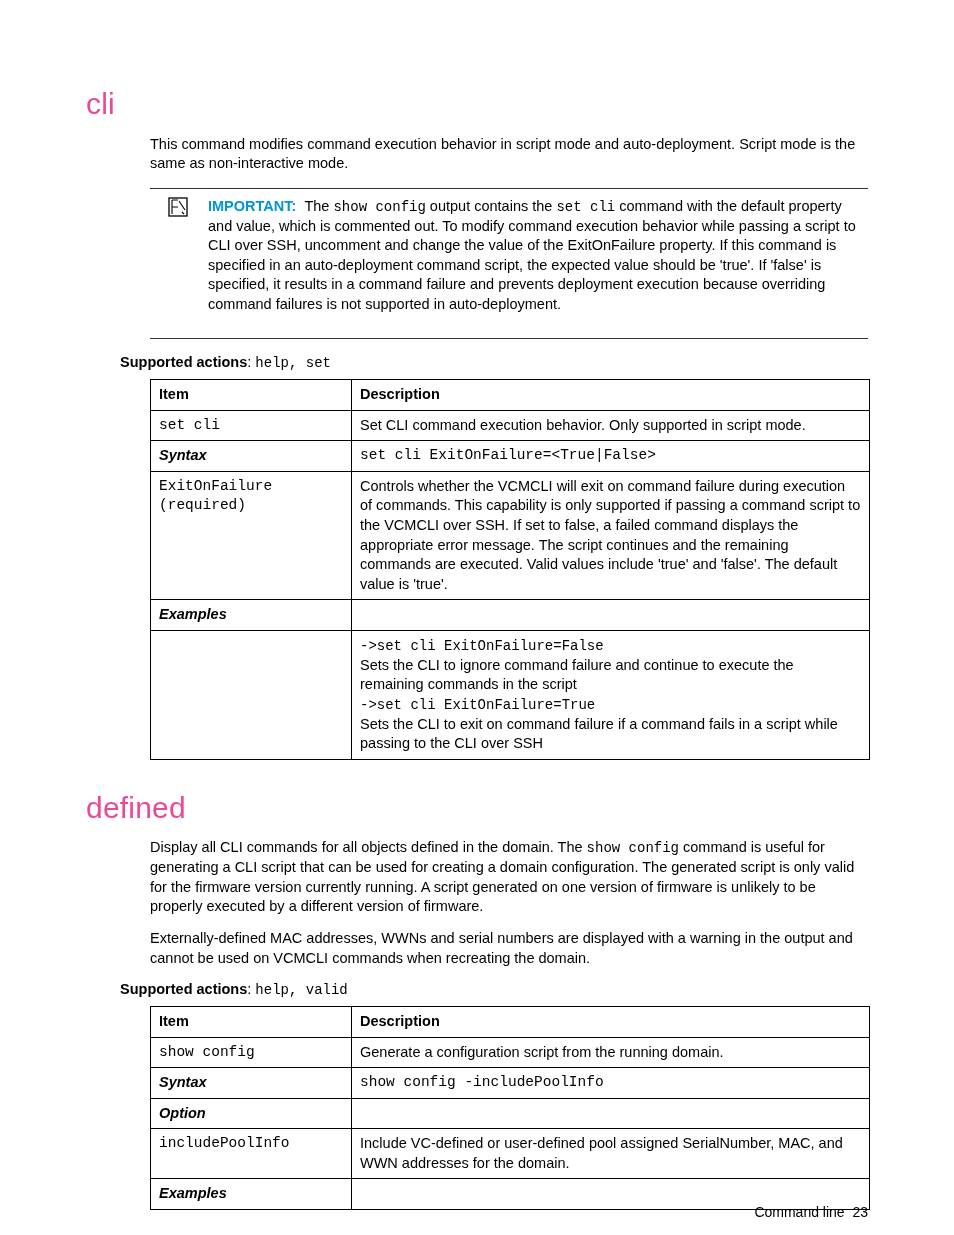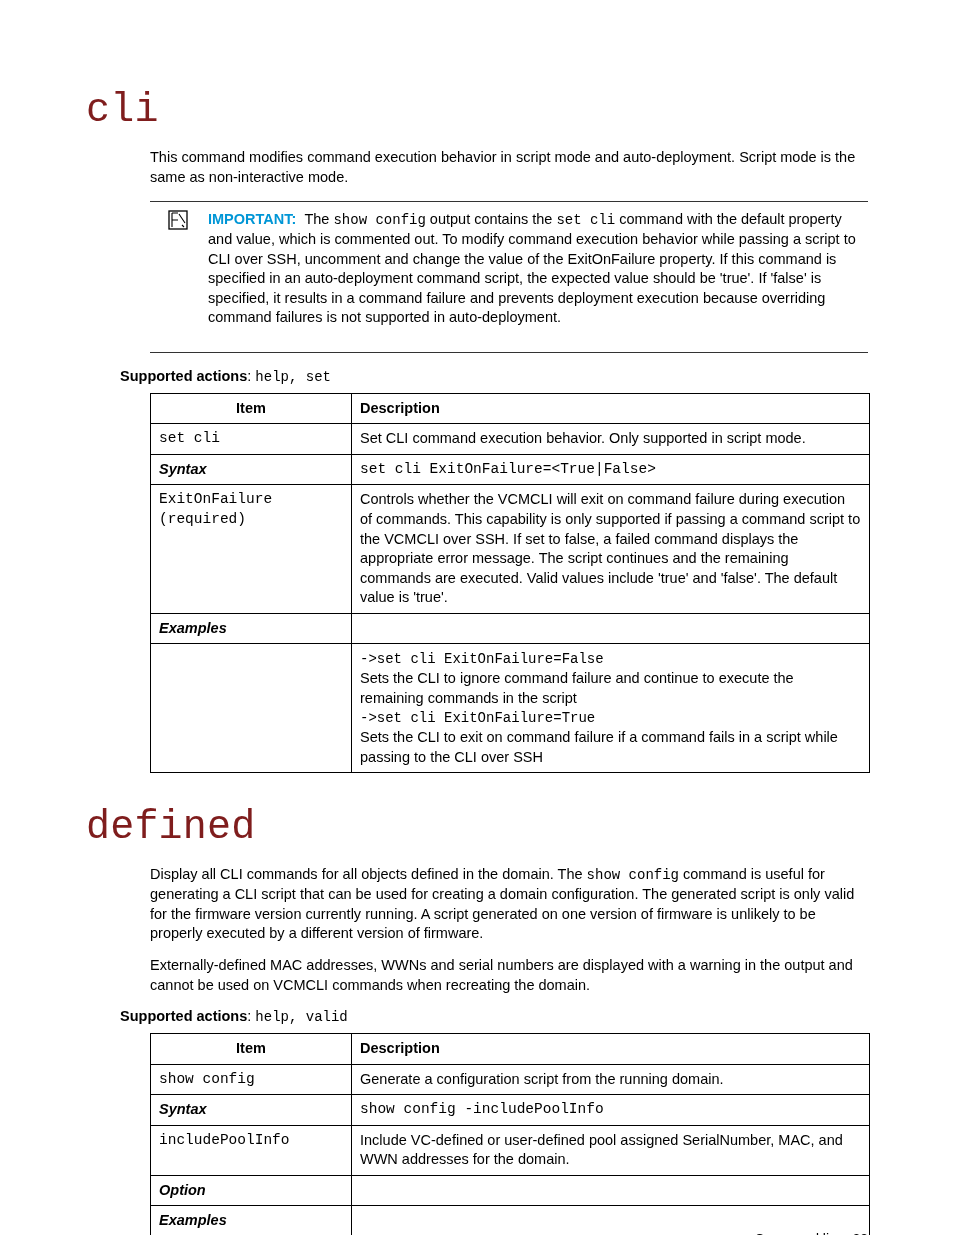--- a/index.html
+++ b/index.html
@@ -12,24 +12,24 @@
     color: #000;
     line-height: 1.35;
   }
   .page {
     padding: 84px 86px 40px 86px;
     position: relative;
     min-height: 1150px;
     box-sizing: border-box;
   }
   h1.section {
-    font-family: Liberation Mono, monospace;
+    font-family: Liberation Sans, sans-serif;
     font-weight: 400;
-    color: #7f1d1d;
-    font-size: 40px;
+    color: #ec4899;
+    font-size: 30px;
     margin: 0 0 10px 0;
     letter-spacing: 0.2px;
   }
   .intro {
     margin: 0 0 14px 64px;
   }
   .important-box {
     margin-left: 64px;
     border-top: 1px solid #333;
     border-bottom: 1px solid #333;
@@ -69,21 +69,21 @@
   table.cmd td, table.cmd th {
     border: 1px solid #000;
     vertical-align: top;
     padding: 5px 8px 5px 8px;
     text-align: left;
     font-size: 14.5px;
   }
   table.cmd th {
     font-weight: bold;
   }
-  table.cmd .col1 { width: 184px; text-align: center; }
+  table.cmd .col1 { width: 184px; }
   .cell-bold { font-weight: bold; font-style: italic; }
   p.body {
     margin: 4px 0 12px 64px;
   }
   .footer {
     position: absolute;
     bottom: 56px;
     right: 86px;
     font-size: 14px;
   }
@@ -170,28 +170,28 @@
     </tr>
     <tr>
       <td class="mono">show config</td>
       <td>Generate a configuration script from the running domain.</td>
     </tr>
     <tr>
       <td class="cell-bold">Syntax</td>
       <td class="mono">show config -includePoolInfo</td>
     </tr>
     <tr>
+      <td class="cell-bold">Option</td>
+      <td></td>
+    </tr>
+    <tr>
       <td class="mono">includePoolInfo</td>
       <td>Include VC-defined or user-defined pool assigned SerialNumber, MAC, and WWN addresses for the domain.</td>
     </tr>
     <tr>
-      <td class="cell-bold">Option</td>
-      <td></td>
-    </tr>
-    <tr>
       <td class="cell-bold">Examples</td>
       <td></td>
     </tr>
   </tbody>
     </table>
 
   <div class="footer">
     <span>Command line</span>&nbsp;&nbsp;<span>23</span>
   </div>
 

